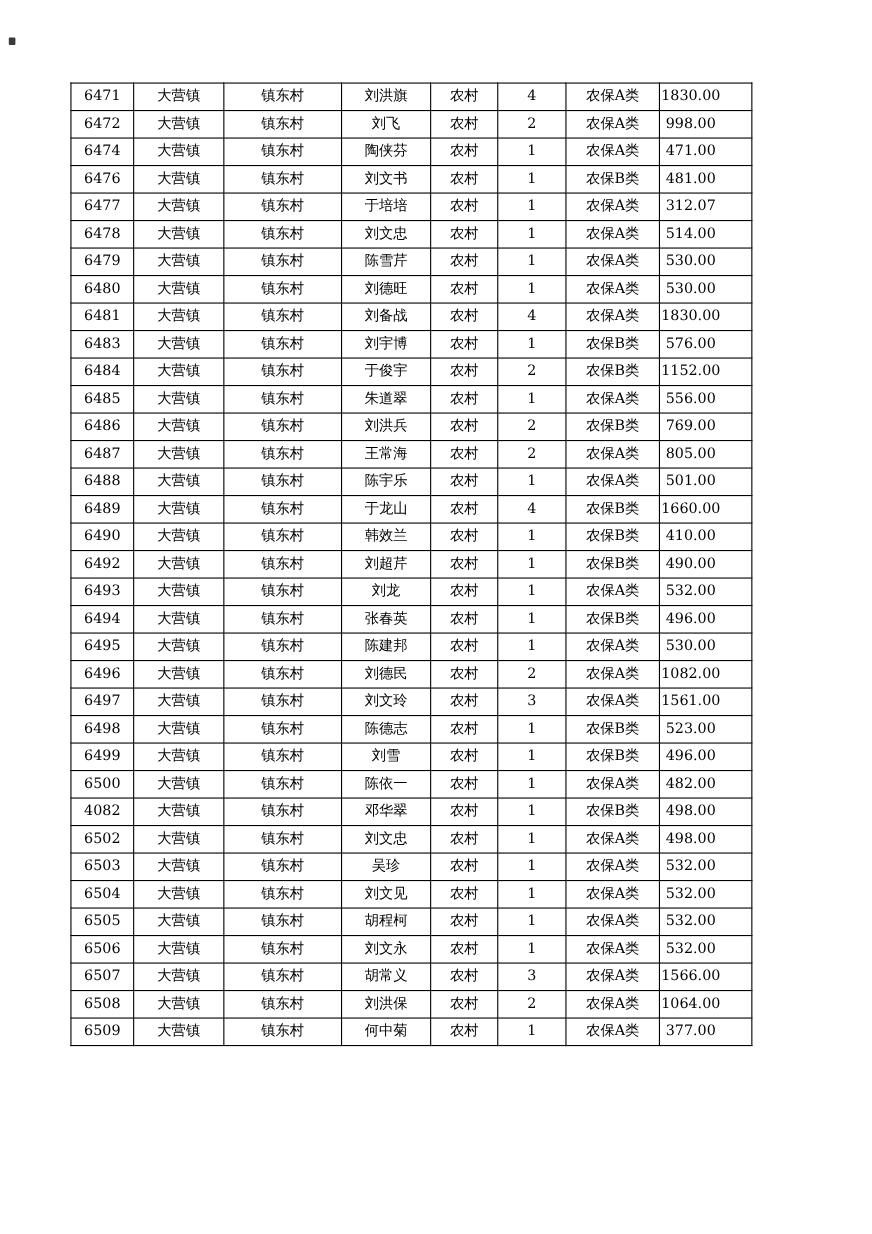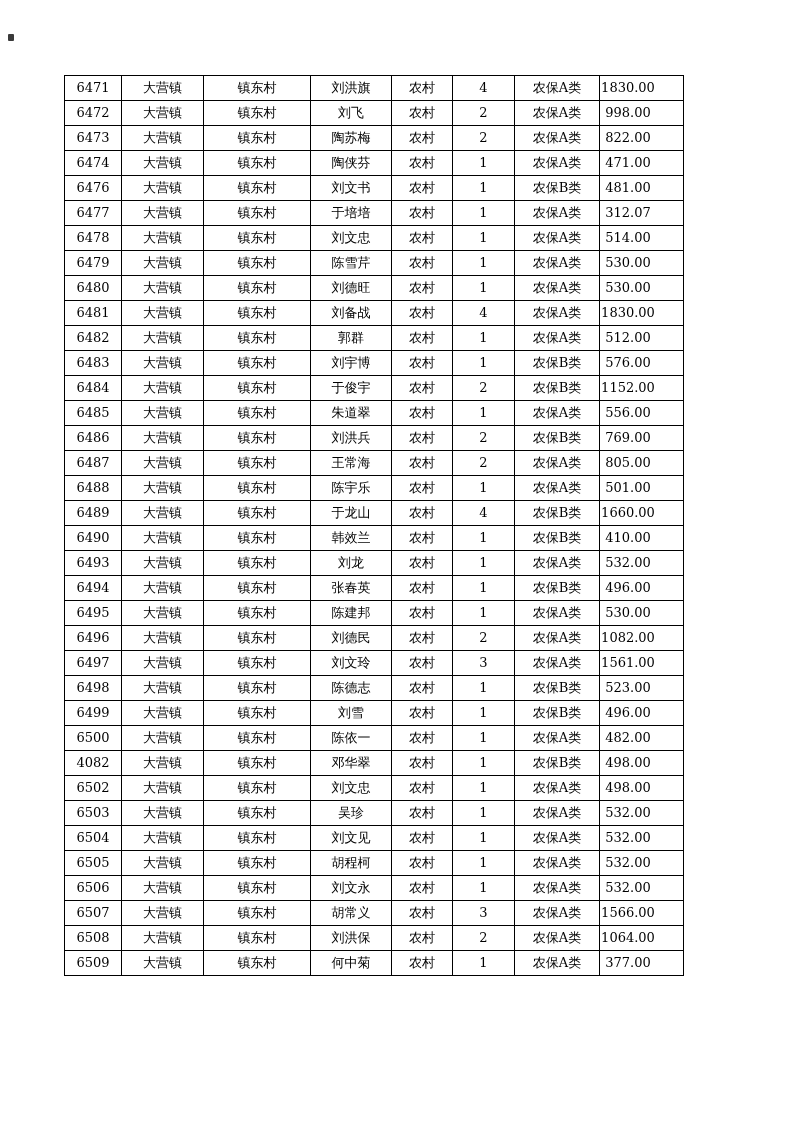--- a/index.html
+++ b/index.html
@@ -87,30 +87,20 @@
           <td>6472</td>
           <td>大营镇</td>
           <td>镇东村</td>
           <td>刘飞</td>
           <td>农村</td>
           <td>2</td>
           <td>农保A类</td>
           <td class="cell-amount">998.00</td>
         </tr>
         <tr>
-          <td>6473</td>
-          <td>大营镇</td>
-          <td>镇东村</td>
-          <td>陶苏梅</td>
-          <td>农村</td>
-          <td>2</td>
-          <td>农保A类</td>
-          <td class="cell-amount">822.00</td>
-        </tr>
-        <tr>
           <td>6474</td>
           <td>大营镇</td>
           <td>镇东村</td>
           <td>陶侠芬</td>
           <td>农村</td>
           <td>1</td>
           <td>农保A类</td>
           <td class="cell-amount">471.00</td>
         </tr>
         <tr>
@@ -167,30 +157,20 @@
           <td>6481</td>
           <td>大营镇</td>
           <td>镇东村</td>
           <td>刘备战</td>
           <td>农村</td>
           <td>4</td>
           <td>农保A类</td>
           <td class="cell-amount">1830.00</td>
         </tr>
         <tr>
-          <td>6482</td>
-          <td>大营镇</td>
-          <td>镇东村</td>
-          <td>郭群</td>
-          <td>农村</td>
-          <td>1</td>
-          <td>农保A类</td>
-          <td class="cell-amount">512.00</td>
-        </tr>
-        <tr>
           <td>6483</td>
           <td>大营镇</td>
           <td>镇东村</td>
           <td>刘宇博</td>
           <td>农村</td>
           <td>1</td>
           <td>农保B类</td>
           <td class="cell-amount">576.00</td>
         </tr>
         <tr>
@@ -255,20 +235,30 @@
         </tr>
         <tr>
           <td>6490</td>
           <td>大营镇</td>
           <td>镇东村</td>
           <td>韩效兰</td>
           <td>农村</td>
           <td>1</td>
           <td>农保B类</td>
           <td class="cell-amount">410.00</td>
+        </tr>
+        <tr>
+          <td>6492</td>
+          <td>大营镇</td>
+          <td>镇东村</td>
+          <td>刘超芹</td>
+          <td>农村</td>
+          <td>1</td>
+          <td>农保B类</td>
+          <td class="cell-amount">490.00</td>
         </tr>
         <tr>
           <td>6493</td>
           <td>大营镇</td>
           <td>镇东村</td>
           <td>刘龙</td>
           <td>农村</td>
           <td>1</td>
           <td>农保A类</td>
           <td class="cell-amount">532.00</td>

